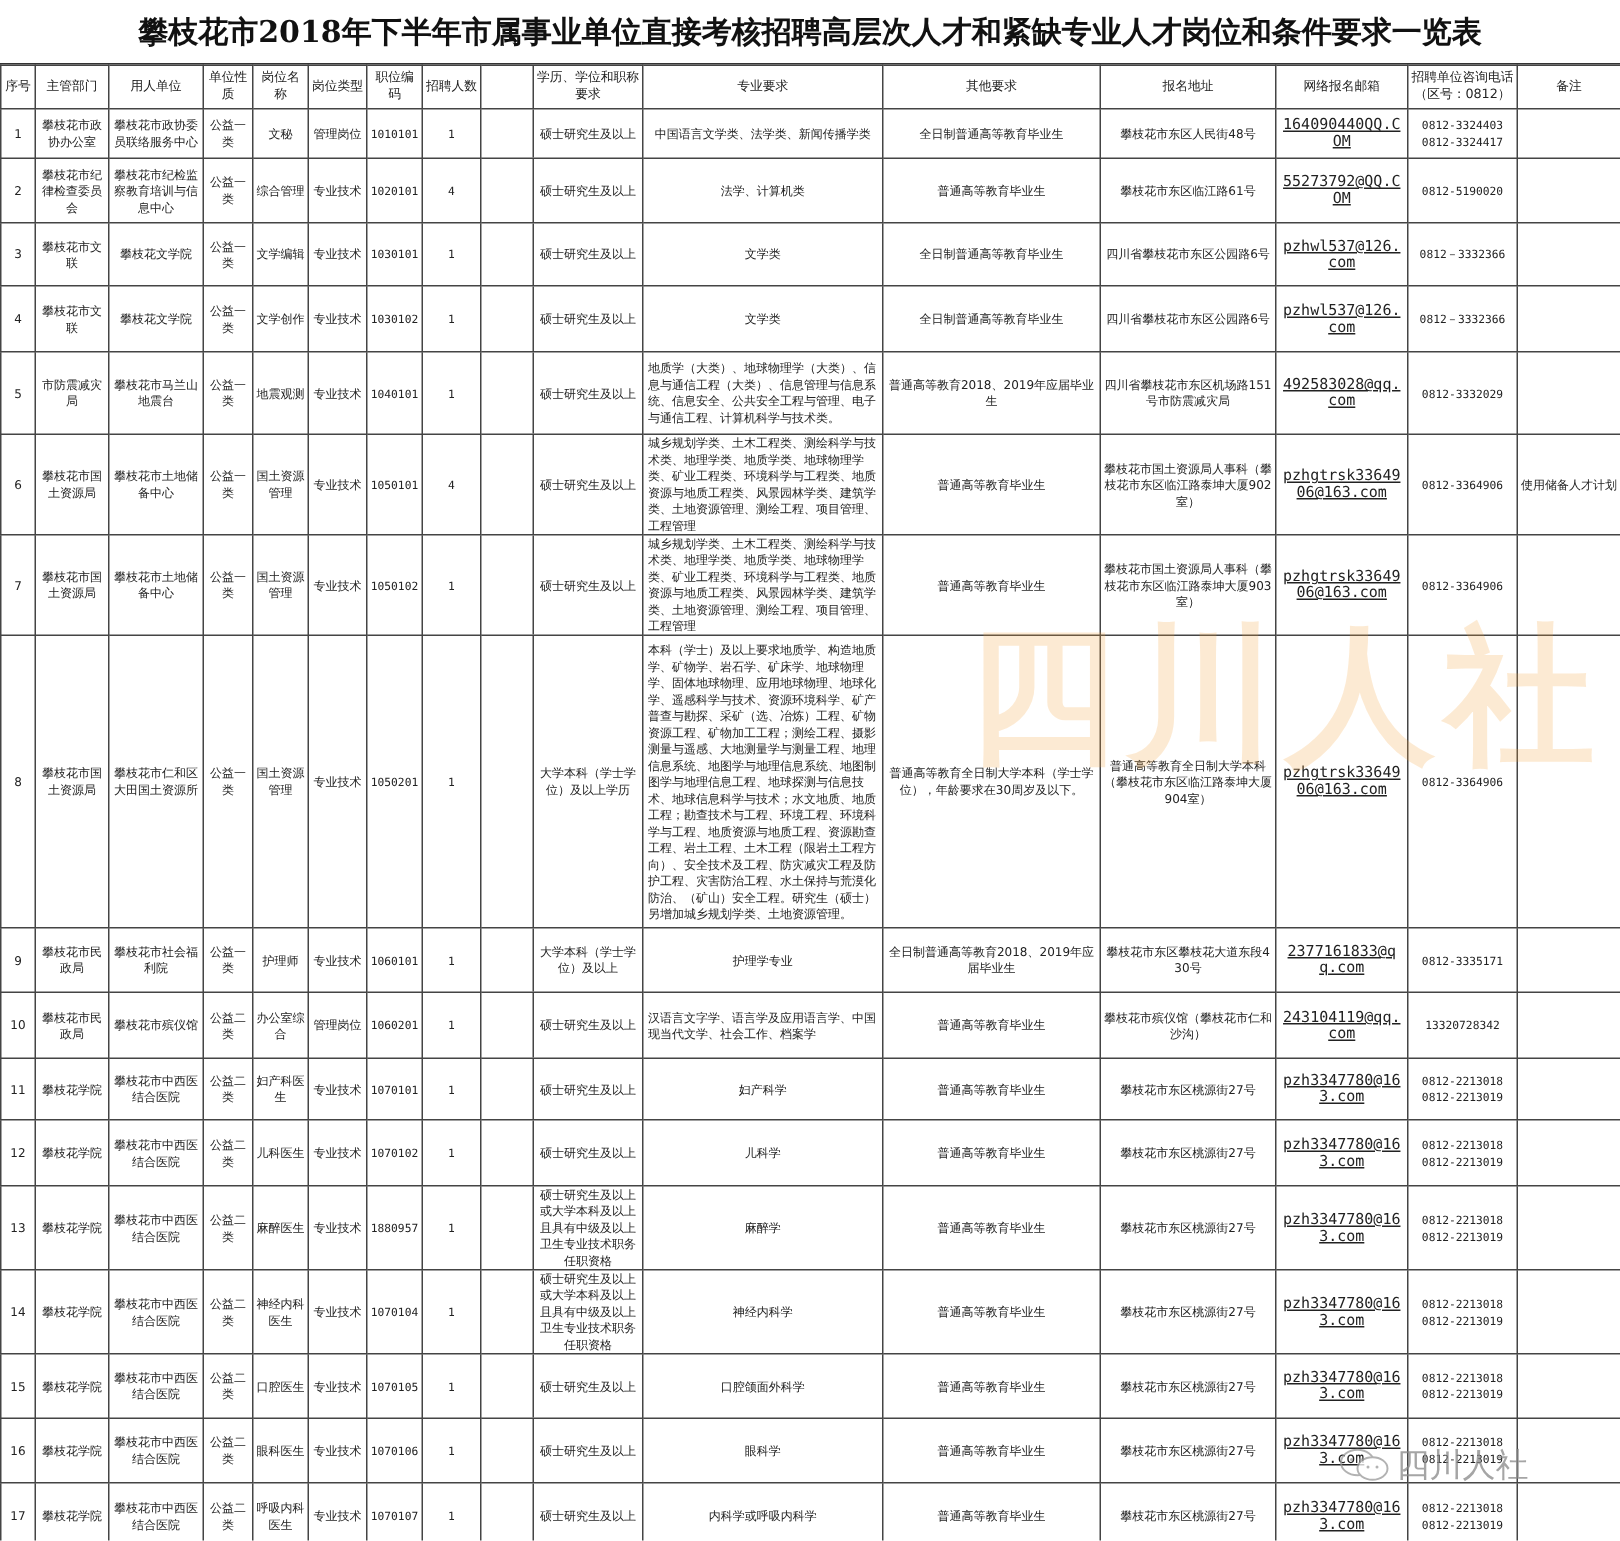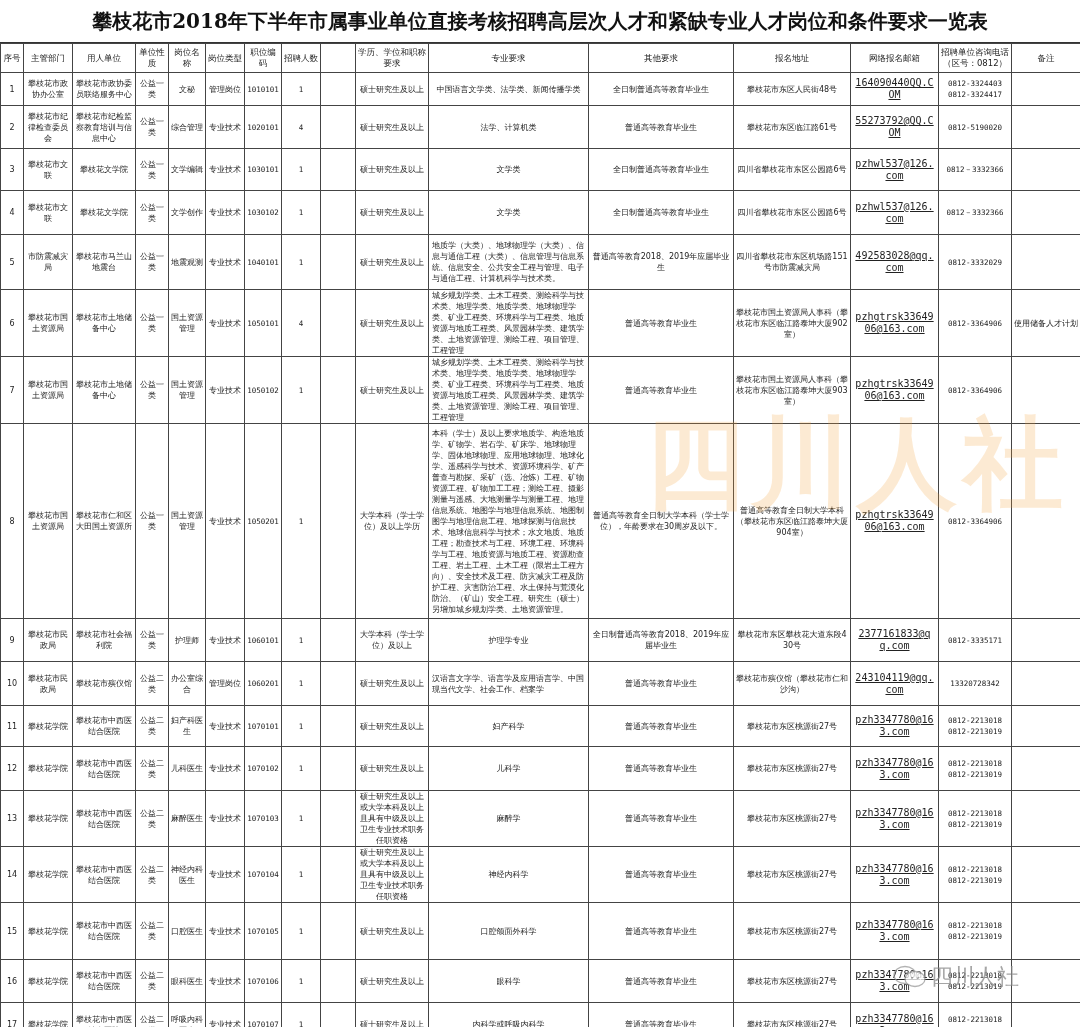--- a/index.html
+++ b/index.html
@@ -288,21 +288,21 @@
 0812-2213019</td>
         <td></td>
       </tr>
       <tr style="height: 53px;">
         <td>13</td>
         <td>攀枝花学院</td>
         <td>攀枝花市中西医结合医院</td>
         <td>公益二类</td>
         <td>麻醉医生</td>
         <td>专业技术</td>
-        <td class="mono">1070103</td>
+        <td class="mono">1880957</td>
         <td class="mono">1</td>
         <td style="border-left: none; border-right: none; padding: 0px;"></td>
         <td>硕士研究生及以上或大学本科及以上且具有中级及以上卫生专业技术职务任职资格</td>
         <td class="major center">麻醉学</td>
         <td>普通高等教育毕业生</td>
         <td>攀枝花市东区桃源街27号</td>
         <td><span class="email">pzh3347780@163.com</span></td>
         <td class="mono" style="white-space: pre-line;">0812-2213018
 0812-2213019</td>
         <td></td>
@@ -319,21 +319,21 @@
         <td style="border-left: none; border-right: none; padding: 0px;"></td>
         <td>硕士研究生及以上或大学本科及以上且具有中级及以上卫生专业技术职务任职资格</td>
         <td class="major center">神经内科学</td>
         <td>普通高等教育毕业生</td>
         <td>攀枝花市东区桃源街27号</td>
         <td><span class="email">pzh3347780@163.com</span></td>
         <td class="mono" style="white-space: pre-line;">0812-2213018
 0812-2213019</td>
         <td></td>
       </tr>
-      <tr style="height: 57px;">
+      <tr style="height: 43px;">
         <td>15</td>
         <td>攀枝花学院</td>
         <td>攀枝花市中西医结合医院</td>
         <td>公益二类</td>
         <td>口腔医生</td>
         <td>专业技术</td>
         <td class="mono">1070105</td>
         <td class="mono">1</td>
         <td style="border-left: none; border-right: none; padding: 0px;"></td>
         <td>硕士研究生及以上</td>

